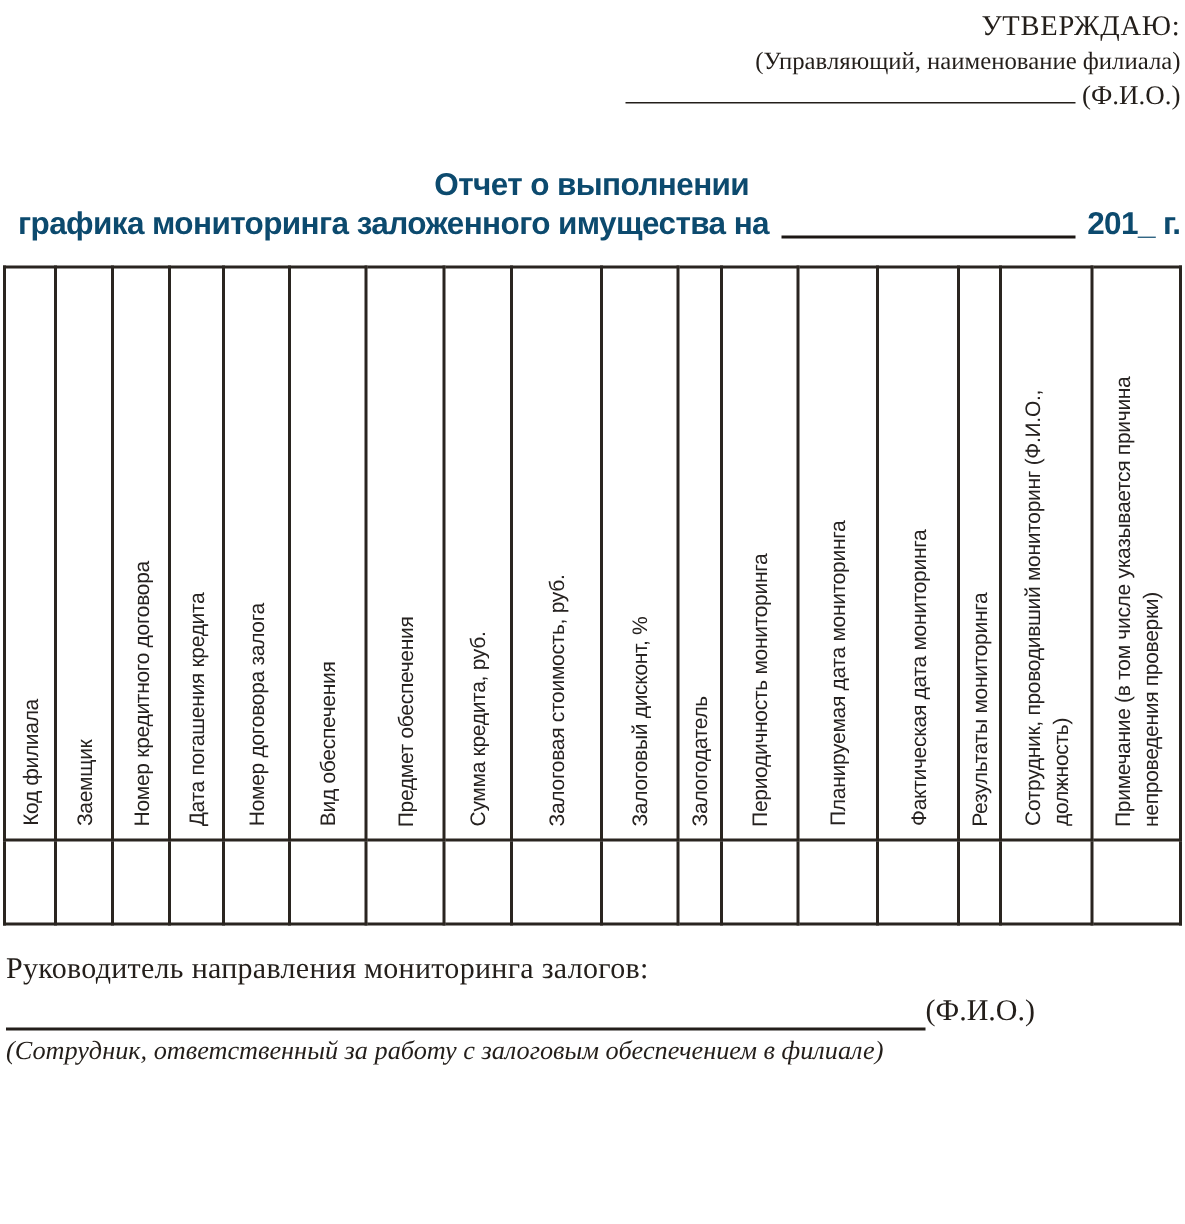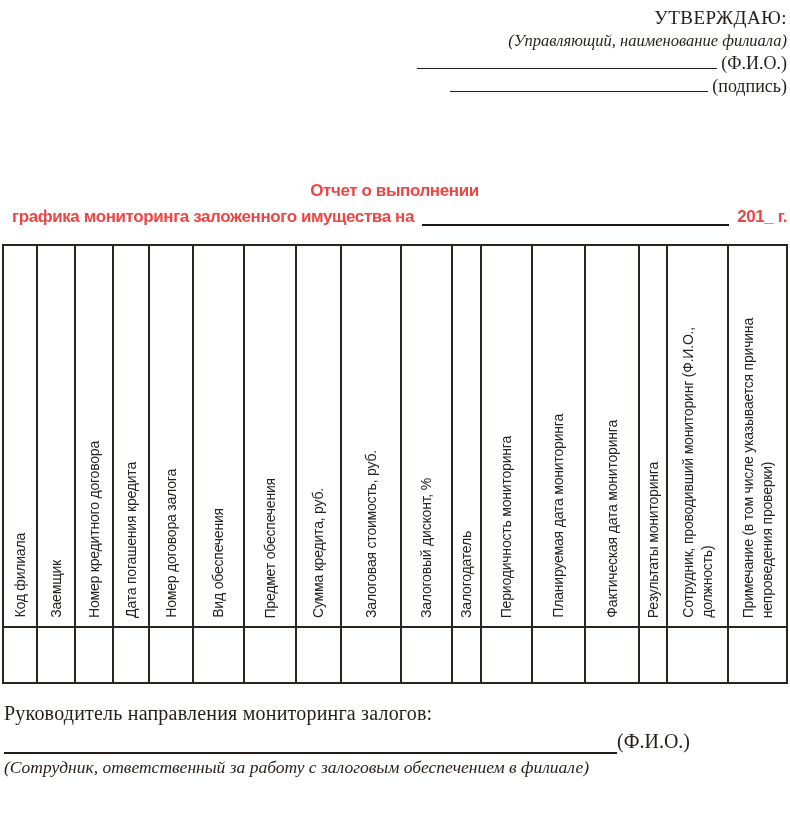--- a/index.html
+++ b/index.html
@@ -10,43 +10,43 @@
     color: #231e1a;
     font-family: "Liberation Serif", serif;
     padding: 6px 3px 0 2px;
     position: relative;
     overflow: hidden;
   }
 
   
   .approval { text-align: right; font-size: 18px; line-height: 23px; white-space: nowrap; }
   .approval .l1 { font-size: 19px; letter-spacing: 0.5px; }
-  .approval .italic { font-style: italic; font-size: 16.5px; }
+  .approval .italic { font-size: 16.5px; }
 
   .blank {
     display: inline-block;
     border-bottom: 1.5px solid #231e1a;
     height: 0.82em;
     vertical-align: baseline;
   }
   .bw55  { width: 55px; }
   .bw300 { width: 300px; }
   .bw258 { width: 258px; }
   .bw40  { width: 40px; }
   .bw215 { width: 215px; }
 
   
   .title {
-    margin-top: 80px;
+    margin-top: 36px;
     font-family: "Liberation Sans", sans-serif;
     font-weight: bold;
-    font-size: 17px;
+    font-size: 21px;
     line-height: 26px;
     letter-spacing: -0.4px;
-    color: #ef4444;
+    color: #0c4a6e;
   }
   .title .t1 { text-align: center; }
   .title .t2 { display: flex; align-items: flex-start; padding-left: 10px; white-space: nowrap; }
   .title .t-blank {
     flex: 1;
     border-bottom: 2.5px solid #1c1714;
     height: 0;
     align-self: flex-end;
     margin: 0 8px 4px 8px;
   }
@@ -90,21 +90,20 @@
 </style>
 </head>
 <body>
 
 <div class="page">
 
   <div class="approval">
     <div class="l1">УТВЕРЖДАЮ:</div>
     <div class="italic">(Управляющий, наименование филиала)</div>
     <div><span class="blank bw300"></span> <span>(Ф.И.О.)</span></div>
-    <div><span class="blank bw258"></span> <span>(подпись)</span></div>
   </div>
 
   <div class="title">
     <div class="t1">Отчет о выполнении</div>
     <div class="t2">
         <span>графика мониторинга заложенного имущества на</span>
         <span class="t-blank"></span>
         <span>201_ г.</span>
       </div>
   </div>

